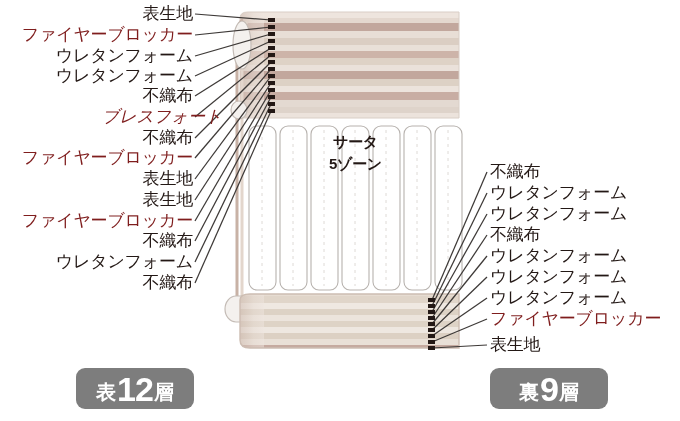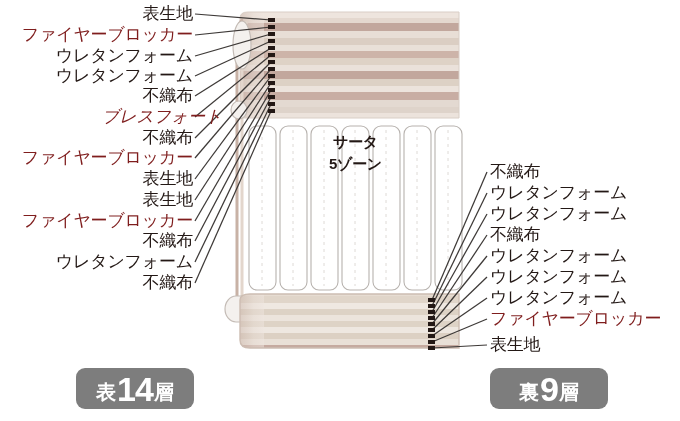--- a/index.html
+++ b/index.html
@@ -247,21 +247,21 @@
   </div>
 
   <div style="position:absolute; left:293px; top:131px; width:125px; text-align:center;
               font-size:15px; font-weight:bold; color:#231815; line-height:22px; letter-spacing:-0.3px;">
     <div>サータ</div>
     <div>5ゾーン</div>
   </div>
 
   <div class="badge" id="badge-front">
     <span class="small">表</span>
-    <span class="big">14</span>
+    <span class="big">12</span>
     <span class="small">層</span>
   </div>
 
   <div class="badge" id="badge-back">
     <span class="small">裏</span>
     <span class="big">9</span>
     <span class="small">層</span>
   </div>
 
 </div>

